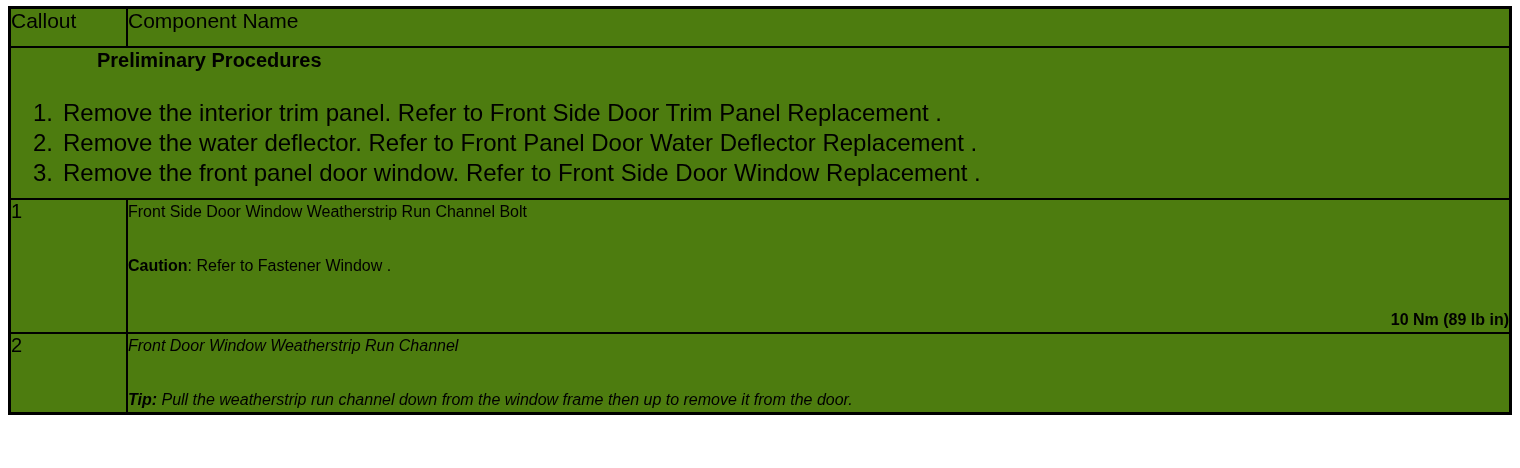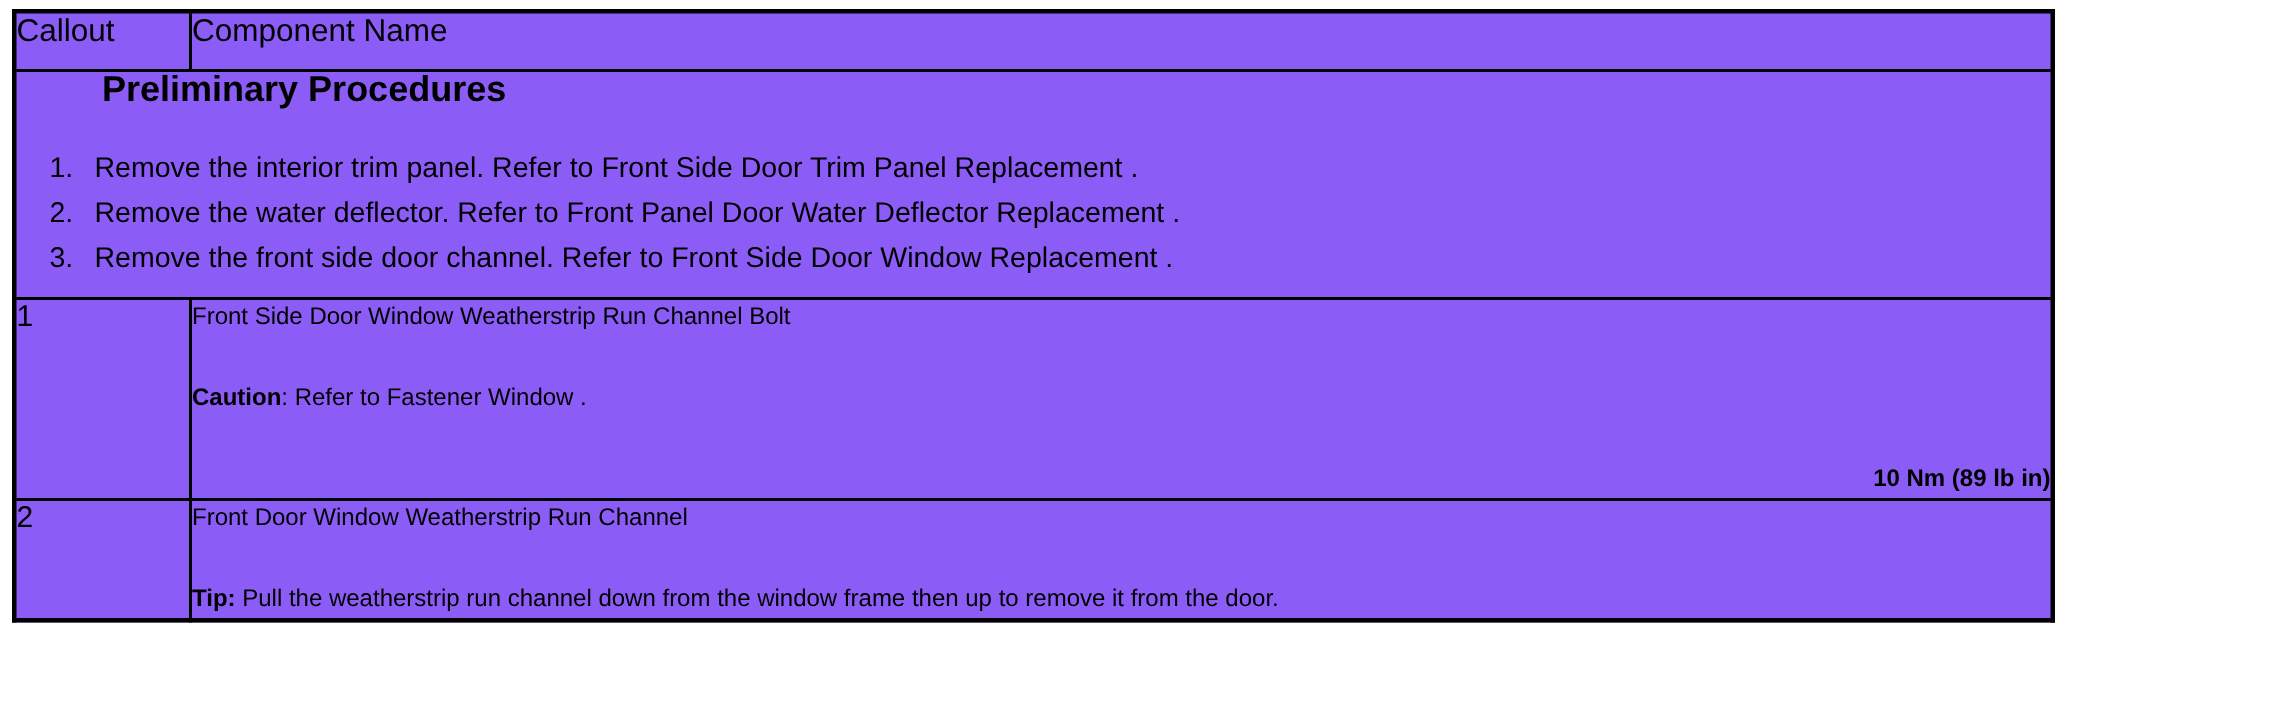--- a/index.html
+++ b/index.html
@@ -12,25 +12,25 @@
     height: 468px;
     font-family: "Liberation Sans", sans-serif;
     color: #000000;
     -webkit-font-smoothing: none;
   }
 
   .doc-table {
     position: absolute;
     left: 8px;
     top: 6px;
-    width: 1362px;
+    width: 1504px;
     border-collapse: collapse;
     border: 3px solid #000000;
     table-layout: fixed;
-    background: #8b5cf6;
+    background: #4d7c0f;
   }
 
   .doc-table td, .doc-table th {
     border: 2px solid #000000;
     padding: 0;
     vertical-align: top;
     font-weight: normal;
     text-align: left;
   }
 
@@ -53,32 +53,32 @@
     margin-top: 16px;
   }
 
   
   .prelim-cell {
     padding: 11px 0 12px 0;
     height: 150px;
   }
   .prelim-title {
     font-weight: bold;
-    font-size: 24px;
+    font-size: 20px;
     line-height: 24px;
-    padding-left: 57px;
+    padding-left: 86px;
     margin-bottom: 26px;
   }
   .prelim-list {
     margin: 0;
     padding: 0;
     list-style: none;
   }
   .prelim-list li {
-    font-size: 19px;
+    font-size: 24px;
     line-height: 30px;
     padding-left: 22px;
     white-space: nowrap;
   }
   .prelim-num {
     display: inline-block;
     width: 30px;
   }
 
   
@@ -99,21 +99,21 @@
     white-space: nowrap;
   }
   .comp-cell .line.gap {
     margin-top: 30px;
   }
   .bold {
     font-weight: bold;
     text-align: right;
   }
   .row1 .comp-cell { height: 130px; }
-  .row2 .comp-cell { height: 70px; }
+  .row2 .comp-cell { height: 70px; font-style: italic; }
 </style>
 </head>
 <body>
 
 <table class="doc-table">
   <tbody>
 
     <tr>
       <th class="hdr-callout">Callout</th>
       <th class="hdr-component">Component Name</th>
@@ -123,21 +123,21 @@
       <td class="prelim-cell" colspan="2">
         <div class="prelim-title">Preliminary Procedures</div>
         <ol class="prelim-list">
           <li>
             <span class="prelim-num">1.</span><span>Remove the interior trim panel. Refer to Front Side Door Trim Panel Replacement .</span>
           </li>
           <li>
             <span class="prelim-num">2.</span><span>Remove the water deflector. Refer to Front Panel Door Water Deflector Replacement .</span>
           </li>
           <li>
-            <span class="prelim-num">3.</span><span>Remove the front side door channel. Refer to Front Side Door Window Replacement .</span>
+            <span class="prelim-num">3.</span><span>Remove the front panel door window. Refer to Front Side Door Window Replacement .</span>
           </li>
         </ol>
       </td>
     </tr>
 
     <tr class="row1">
       <td class="callout-num">1</td>
       <td class="comp-cell">
         <div class="line">Front Side Door Window Weatherstrip Run Channel Bolt</div>
         <div class="line gap"><span class="bold">Caution</span><span>: Refer to Fastener Window .</span></div>

